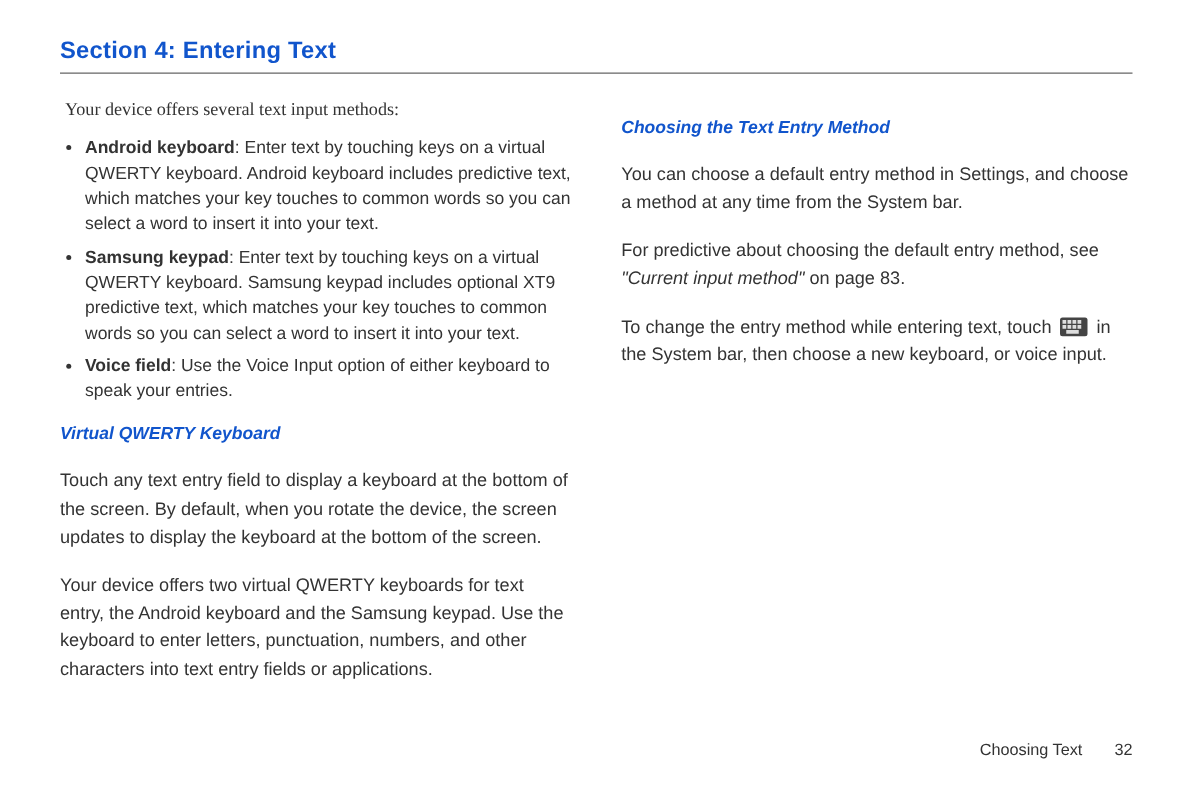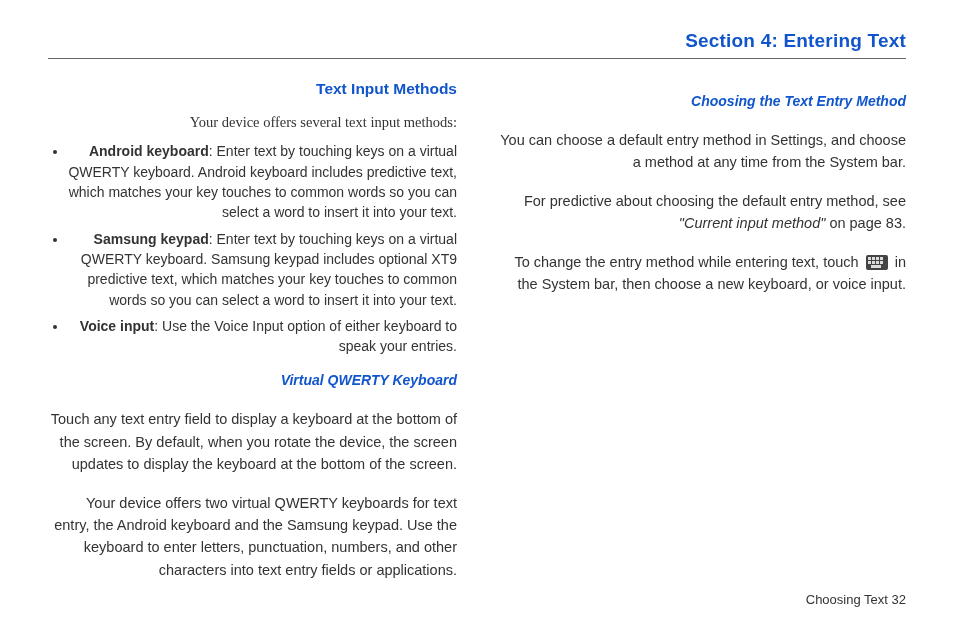--- a/index.html
+++ b/index.html
@@ -10,21 +10,20 @@
     background: #ffffff;
     font-family: Arial, Helvetica, sans-serif;
     color: #222;
   }
   .page {
     position: relative;
     width: 954px;
     height: 629px;
     box-sizing: border-box;
     padding: 30px 48px 20px 48px;
-    text-align: right;
   }
   .section-title {
     font-size: 19px;
     font-weight: bold;
     color: #1155cc;
     margin: 0 0 6px 0;
     letter-spacing: 0.2px;
   }
   hr.rule {
     border: none;
@@ -102,44 +101,44 @@
       linear-gradient(#ddd, #ddd) 3px 8px / 10px 3px no-repeat;
   }
   .footer {
     position: absolute;
     bottom: 22px;
     right: 48px;
     font-size: 13px;
     color: #333;
   }
   .footer .page-num {
+    margin-left: 22px;
   }
 </style>
 </head>
 <body>
 
 <div class="page">
 
   <h1 class="section-title">Section 4: Entering Text</h1>
   <hr class="rule">
 
   <div class="columns">
 
     <div class="col">
-      <div class="heading-blue">Text Input Methods</div>
       <p class="intro">Your device offers several text input methods:</p>
       <ul class="bullets">
         <li>
           <span class="bold">Android keyboard</span><span>: Enter text by touching keys on a virtual QWERTY keyboard. Android keyboard includes predictive text, which matches your key touches to common words so you can select a word to insert it into your text.</span>
         </li>
         <li>
           <span class="bold">Samsung keypad</span><span>: Enter text by touching keys on a virtual QWERTY keyboard. Samsung keypad includes optional XT9 predictive text, which matches your key touches to common words so you can select a word to insert it into your text.</span>
         </li>
         <li>
-          <span class="bold">Voice input</span><span>: Use the Voice Input option of either keyboard to speak your entries.</span>
+          <span class="bold">Voice field</span><span>: Use the Voice Input option of either keyboard to speak your entries.</span>
         </li>
       </ul>
       <div class="subheading-blue">Virtual QWERTY Keyboard</div>
       <p class="para">Touch any text entry field to display a keyboard at the bottom of the screen. By default, when you rotate the device, the screen updates to display the keyboard at the bottom of the screen.</p>
       <p class="para">Your device offers two virtual QWERTY keyboards for text entry, the Android keyboard and the Samsung keypad. Use the keyboard to enter letters, punctuation, numbers, and other characters into text entry fields or applications.</p>
     </div>
 
     <div class="col">
       <div class="subheading-blue">Choosing the Text Entry Method</div>
       <p class="para">You can choose a default entry method in Settings, and choose a method at any time from the System bar.</p>

